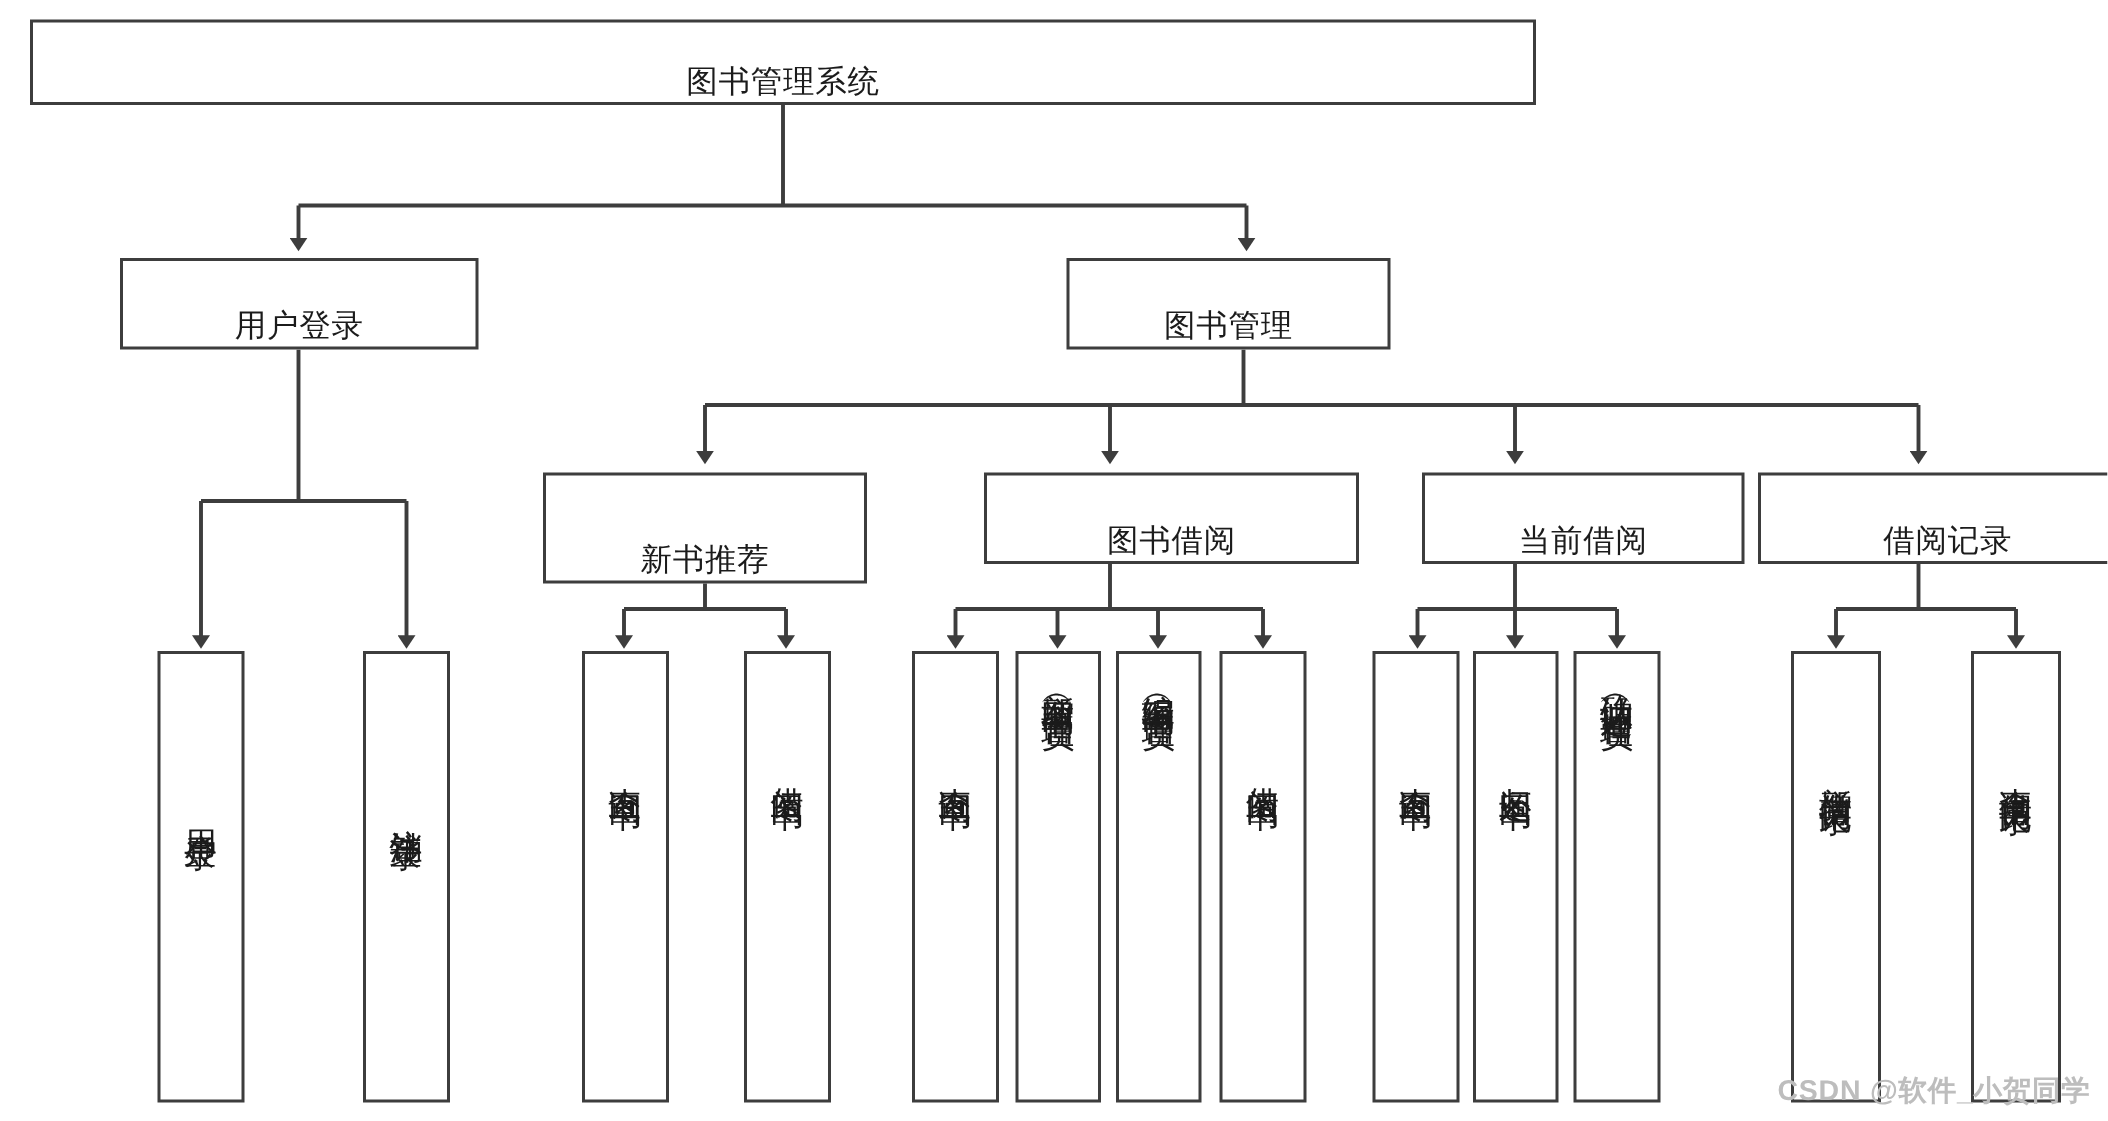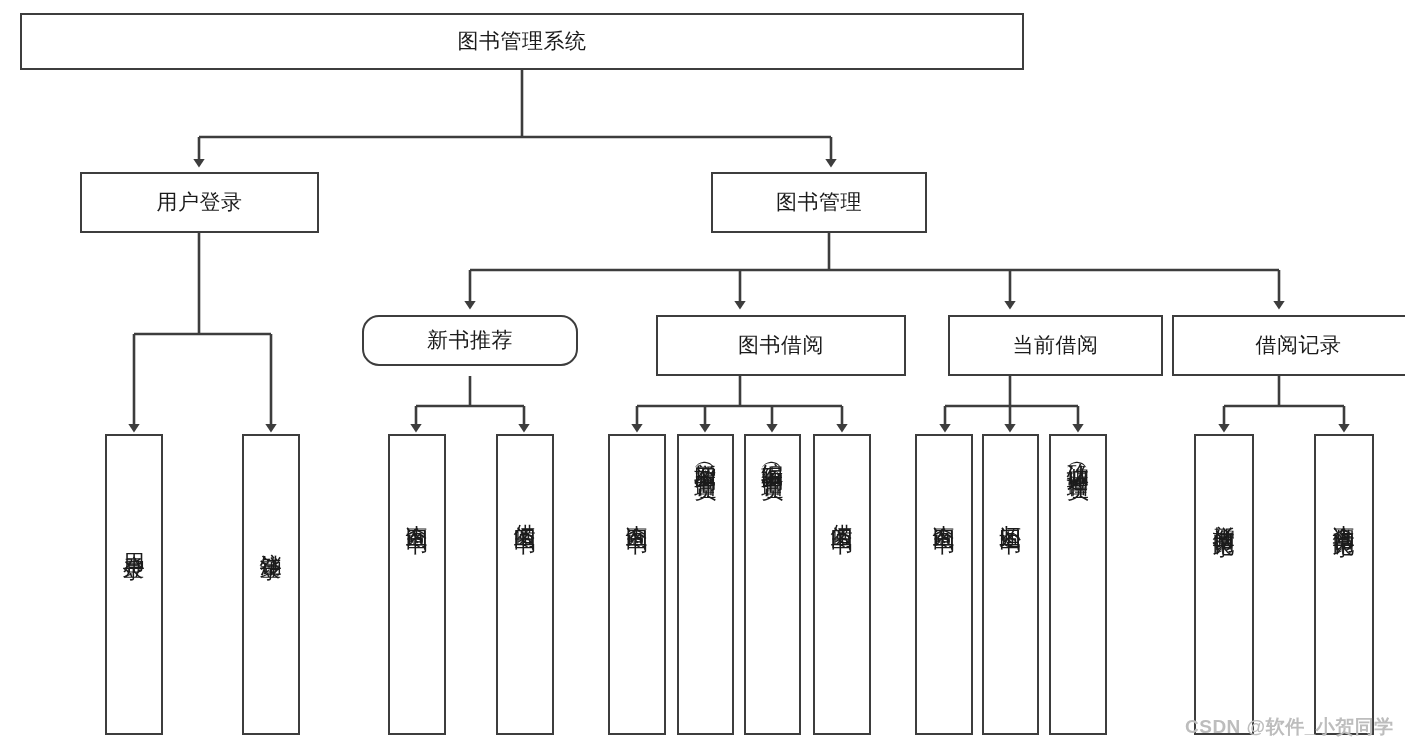--- a/index.html
+++ b/index.html
@@ -23,21 +23,21 @@
     top: 0;
     width: 1405px;
     height: 747px;
   }
   .node {
     position: absolute;
     box-sizing: border-box;
     background: #ffffff;
     border: 2px solid #3d3d3d;
     display: flex;
-    align-items: center;
+    align-items: flex-end;
     justify-content: center;
     color: #1b1b1b;
   }
   .node .label {
     display: block;
     text-align: center;
     line-height: 1.18;
     color: #1b1b1b;
   }
   .node.horizontal .label {
@@ -133,21 +133,21 @@
     <span class="label">图书管理系统</span>
   </div>
 
   <div class="node horizontal" style="left:80px; top:172px; width:239px; height:61px;">
     <span class="label">用户登录</span>
   </div>
   <div class="node horizontal" style="left:711px; top:172px; width:216px; height:61px;">
     <span class="label">图书管理</span>
   </div>
 
-  <div class="node horizontal" style="left:362px; top:315px; width:216px; height:51px;border-radius:17px;">
+  <div class="node horizontal" style="left:362px; top:315px; width:216px; height:74px;">
     <span class="label">新书推荐</span>
   </div>
   <div class="node horizontal" style="left:656px; top:315px; width:250px; height:61px;">
     <span class="label">图书借阅</span>
   </div>
   <div class="node horizontal" style="left:948px; top:315px; width:215px; height:61px;">
     <span class="label">当前借阅</span>
   </div>
   <div class="node horizontal" style="left:1172px; top:315px; width:253px; height:61px;">
     <span class="label">借阅记录</span>

